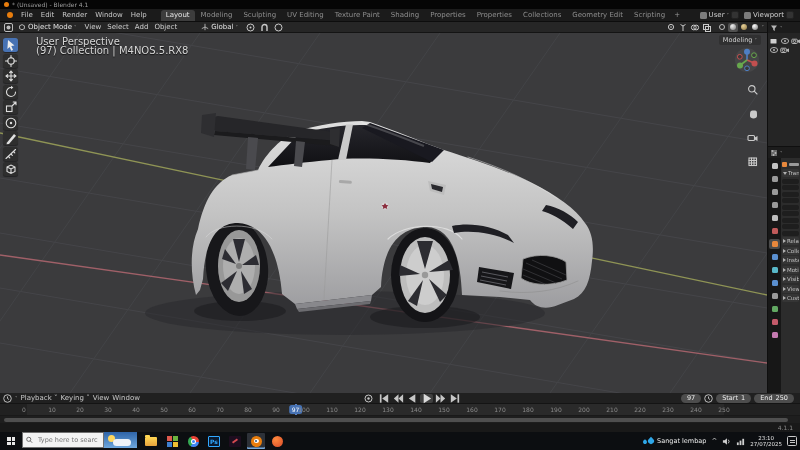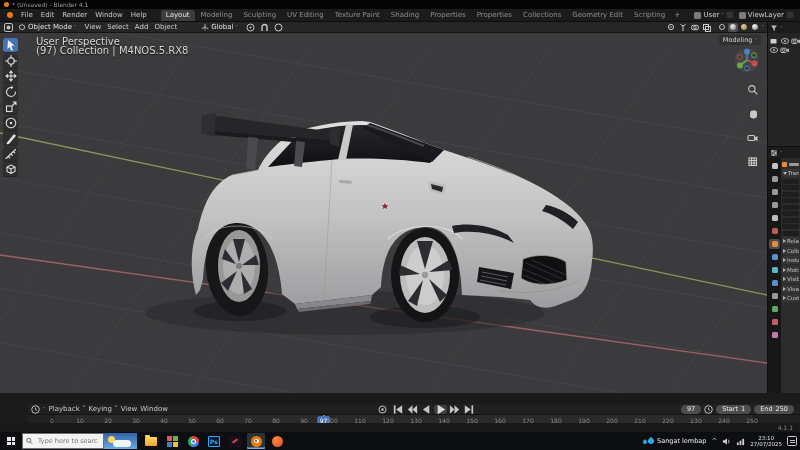--- a/index.html
+++ b/index.html
@@ -80,21 +80,21 @@
   .pc-bar{height:3px;background:#9a9a9a;border-radius:1px;flex:1;}
   .pc-section{height:8px;display:flex;align-items:center;gap:1px;font-size:5.5px;color:#c2c2c2;
     white-space:nowrap;overflow:hidden;background:#353535;border-radius:1.5px;margin-bottom:1.5px;padding:0 1px;}
   .tri{width:0;height:0;border-left:3px solid #b0b0b0;border-top:2.5px solid transparent;
     border-bottom:2.5px solid transparent;flex:0 0 auto;}
   .tri.down{border-left:2.5px solid transparent;border-right:2.5px solid transparent;
     border-top:3px solid #b0b0b0;border-bottom:none;}
   .pc-slider{height:5px;background:#1e1e1e;border-radius:2px;margin:1.5px 0;}
 
   
-  .timeline{position:absolute;top:404px;left:0;right:0;height:30px;background:#d946ef;margin-left:28px;}
+  .timeline{position:absolute;top:393px;left:0;right:0;height:30px;background:#d946ef;}
   .tl-header{height:11px;background:#202020;border-bottom:1px solid #141414;display:flex;
     align-items:center;gap:3px;padding:0 3px;}
   .tl-menu{font-size:7px;color:#c9c9c9;white-space:nowrap;}
   .tl-transport{display:flex;gap:1px;align-items:center;}
   .tr-btn{width:13px;height:9px;display:flex;align-items:center;justify-content:center;border-radius:2px;}
   .tr-btn.play{background:#3f3f3f;}
   .tl-right{display:flex;align-items:center;gap:3px;margin-left:auto;padding-right:3px;}
   .tl-field{background:#4d4d4d;border-radius:6px;font-size:6.5px;color:#ededed;padding:0 6px;
     height:9px;display:flex;align-items:center;gap:3px;white-space:nowrap;}
   .tl-ruler{position:relative;height:12px;background:#2a2a2a;border-bottom:1px solid #191919;overflow:hidden;}
@@ -105,21 +105,21 @@
     font-size:6px;padding:0 3px;border-radius:2.5px;transform:translateX(-50%);}
   .tl-scroll{position:relative;height:7px;background:#1e1e1e;}
   .tl-scrollbar{position:absolute;left:4px;right:12px;top:1.5px;height:4px;background:#4f4f4f;border-radius:2px;}
 
   
   .statusbar{position:absolute;top:423px;left:0;right:0;height:9px;background:#191919;display:flex;
     align-items:center;justify-content:flex-end;padding:0 7px;}
   .version-text{font-size:6px;color:#8a8a8a;}
 
   
-  .taskbar{position:absolute;top:432px;left:0;right:0;height:18px;background:#0c0e11;display:flex;align-items:center;}
+  .taskbar{position:absolute;top:432px;left:0;right:0;height:18px;background:#0c0e11;display:flex;align-items:flex-start;}
   .start-btn{width:22px;height:100%;display:flex;align-items:center;justify-content:center;}
   .winlogo{display:grid;grid-template-columns:3.5px 3.5px;grid-template-rows:3.5px 3.5px;gap:1px;}
   .winlogo i{background:#e8e8e8;display:block;}
   .search-box{width:82px;height:16px;background:#f3f3f3;border:1px solid #6f6f6f;display:flex;
     align-items:center;gap:3px;padding:0 3px;}
   .search-box input{border:none;background:transparent;outline:none;width:100%;font-size:6.5px;
     color:#333;font-family:"DejaVu Sans",sans-serif;}
   .weather-widget{width:33px;height:16px;background:linear-gradient(180deg,#2e64a8,#6ea7dd);
     position:relative;overflow:hidden;flex:0 0 auto;}
   .weather-widget .sun{position:absolute;left:4px;top:3px;width:7px;height:7px;border-radius:50%;background:#ffd75e;}
@@ -173,21 +173,21 @@
       </nav>
     <div class="topbar-right">
       <span class="tb-widget">
         <span class="mini-ic"></span>
         <span>User</span>
         <span class="chev">˅</span>
         <span class="mini-btn"></span>
       </span>
       <span class="tb-widget">
         <span class="mini-ic"></span>
-        <span>ViewLayer</span>
+        <span>Viewport</span>
         <span class="mini-btn"></span>
       </span>
     </div>
   </div>
 
   <div class="workarea">
 
     <div class="viewport">
       <div class="vp-header">
         <span class="hdr-ic">

